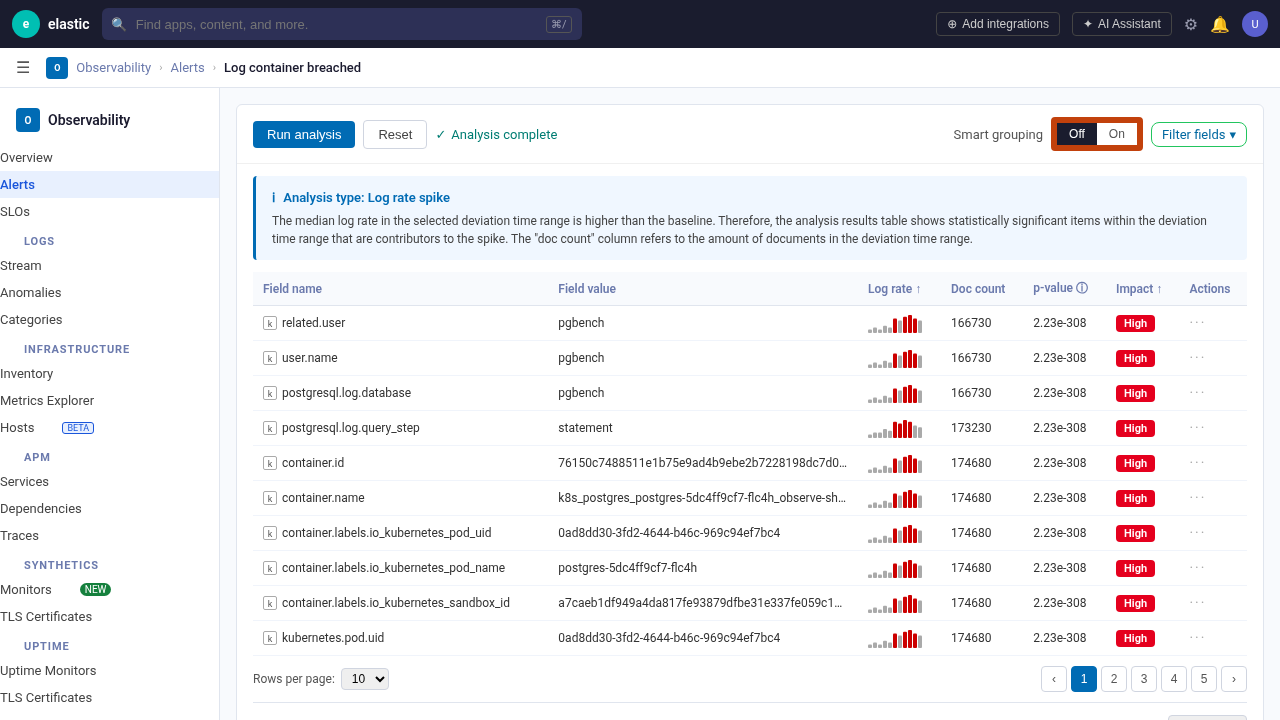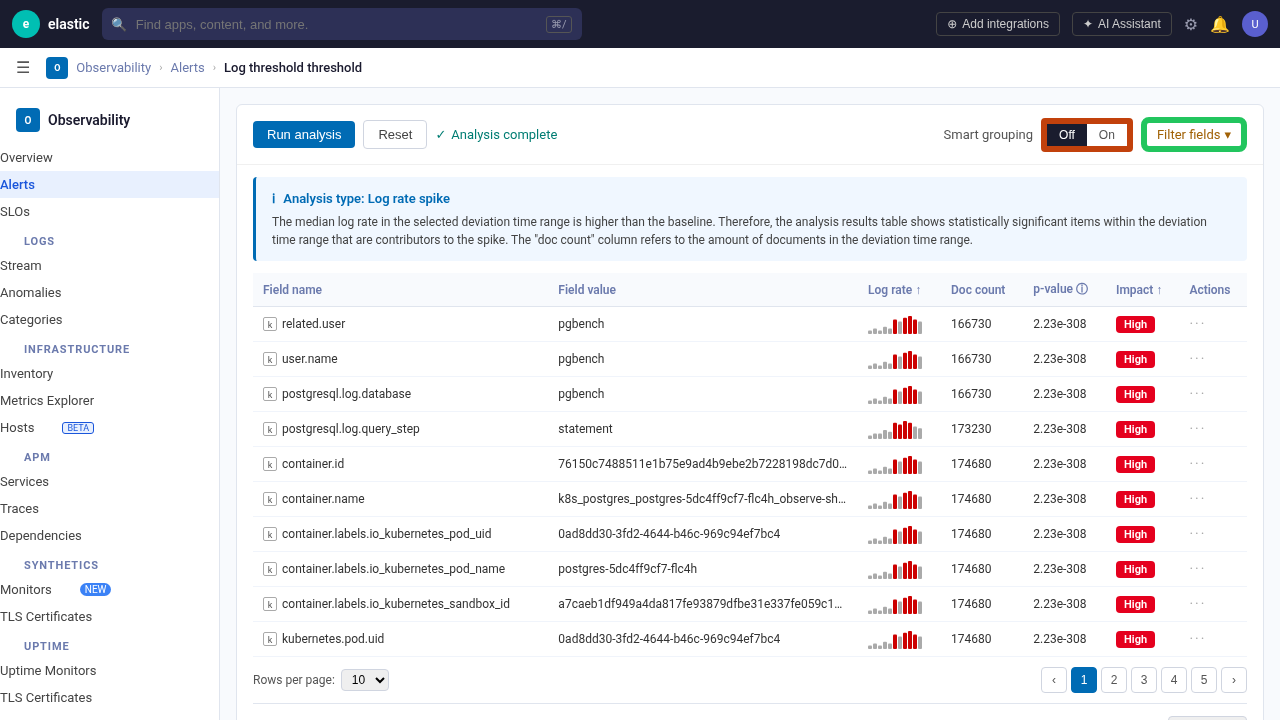--- a/index.html
+++ b/index.html
@@ -28,37 +28,37 @@
     .layout { display: flex; flex: 1; overflow: hidden; }
 
     
     .sidebar { width: 220px; background: #fff; border-right: 1px solid #e0e5ee; overflow-y: auto; flex-shrink: 0; padding: 12px 0; }
     .sidebar-header { display: flex; align-items: center; gap: 8px; padding: 8px 16px 12px; color: #1a1a2e; font-weight: 600; font-size: 14px; }
     .sidebar-header-icon { width: 24px; height: 24px; background: #006bb4; border-radius: 4px; display: flex; align-items: center; justify-content: center; color: white; font-size: 10px; }
     .sidebar-section-label { font-size: 11px; font-weight: 700; color: #6b7aad; text-transform: uppercase; letter-spacing: 0.08em; padding: 10px 24px 4px; }
     .sidebar-item { display: flex; align-items: center; gap: 8px; padding: 6px 0; color: #444; font-size: 13px; cursor: pointer; border-radius: 0; }
     .sidebar-item.active { background: #e8f0fe; color: #1a56db; font-weight: 500; }
     .sidebar-item-badge { background: #d73a49; color: white; font-size: 10px; border-radius: 8px; padding: 1px 5px; margin-left: 20px; }
-    .sidebar-item-badge.new { background: #3b82f6; color: white; }
+    .sidebar-item-badge.new { background: #15803d; color: white; }
     .sidebar-item-badge.beta { background: #e8f0fe; color: #1a56db; font-size: 9px; border: 1px solid #1a56db; border-radius: 3px; padding: 0 4px; }
 
     
     .main { flex: 1; overflow-y: auto; background: #f8fafd; padding: 0; }
 
     
     .panel { background: #fff; border: 1px solid #e0e5ee; border-radius: 6px; margin: 16px; }
     .panel-toolbar { display: flex; align-items: center; gap: 8px; padding: 12px 16px; border-bottom: 1px solid #f0f0f0; }
     .btn-primary { background: #006bb4; color: white; border: none; border-radius: 4px; padding: 6px 14px; font-size: 13px; cursor: pointer; font-weight: 500; }
     .btn-secondary { background: transparent; color: #444; border: 1px solid #d0d5e0; border-radius: 4px; padding: 6px 14px; font-size: 13px; cursor: pointer; }
     .btn-success { display: flex; align-items: center; gap: 5px; background: transparent; color: #017D73; border: none; font-size: 13px; cursor: pointer; }
     .smart-grouping { margin-left: auto; display: flex; align-items: center; gap: 8px; font-size: 13px; color: #555; }
     .toggle-group { display: flex; border: 6px solid #c2410c; border-radius: 4px; overflow: hidden; }
     .toggle-btn { padding: 4px 12px; font-size: 12px; cursor: pointer; background: #fff; border: none; color: #555; }
     .toggle-btn.active { background: #1a1c2e; color: white; }
-    .filter-fields { display: flex; align-items: center; gap: 4px; padding: 4px 10px; border: 6px solid #22c55e; border-radius: 8px; font-size: 13px; color: #a16207; cursor: pointer; }
+    .filter-fields { display: flex; align-items: center; gap: 4px; padding: 4px 10px; border: 1px solid #22c55e; border-radius: 8px; font-size: 13px; color: #0369a1; cursor: pointer; }
 
     
     .analysis-box { margin: 12px 16px; padding: 12px 16px; background: #f0f7ff; border-left: 3px solid #006bb4; border-radius: 4px; }
     .analysis-box-title { display: flex; align-items: center; gap: 8px; font-weight: 600; color: #006bb4; margin-bottom: 6px; font-size: 13px; }
     .analysis-box-text { color: #444; font-size: 12px; line-height: 1.5; }
 
     
     .data-table { width: 100%; border-collapse: collapse; font-size: 12px; }
     .data-table th { background: #f8fafd; color: #6b7aad; font-weight: 600; padding: 8px 10px; text-align: left; border-bottom: 1px solid #e0e5ee; white-space: nowrap; }
     .data-table td { padding: 7px 10px; border-bottom: 1px solid #f0f4fb; color: #333; vertical-align: middle; }
@@ -116,21 +116,21 @@
   </div>
 </div>
 
 <div class="breadcrumb-bar">
   <span class="menu-icon">☰</span>
   <div class="app-icon">O</div>
   <span class="breadcrumb-item">Observability</span>
   <span class="breadcrumb-sep">›</span>
   <span class="breadcrumb-item">Alerts</span>
   <span class="breadcrumb-sep">›</span>
-  <span class="breadcrumb-item active">Log threshold threshold</span>
+  <span class="breadcrumb-item active">Log container breached</span>
 </div>
 
 <div class="layout">
 
   <nav class="sidebar">
     <div class="sidebar-header">
       <div class="sidebar-header-icon">O</div>
       <span>Observability</span>
     </div>
 
@@ -165,24 +165,24 @@
     <div class="sidebar-item">
       <span>Hosts</span>
       <span class="sidebar-item-badge beta">BETA</span>
     </div>
 
     <div class="sidebar-section-label">APM</div>
     <div class="sidebar-item">
       <span>Services</span>
     </div>
     <div class="sidebar-item">
+      <span>Dependencies</span>
+    </div>
+    <div class="sidebar-item">
       <span>Traces</span>
-    </div>
-    <div class="sidebar-item">
-      <span>Dependencies</span>
     </div>
 
     <div class="sidebar-section-label">Synthetics</div>
     <div class="sidebar-item">
       <span>Monitors</span>
       <span class="sidebar-item-badge new">NEW</span>
     </div>
     <div class="sidebar-item">
       <span>TLS Certificates</span>
     </div>

